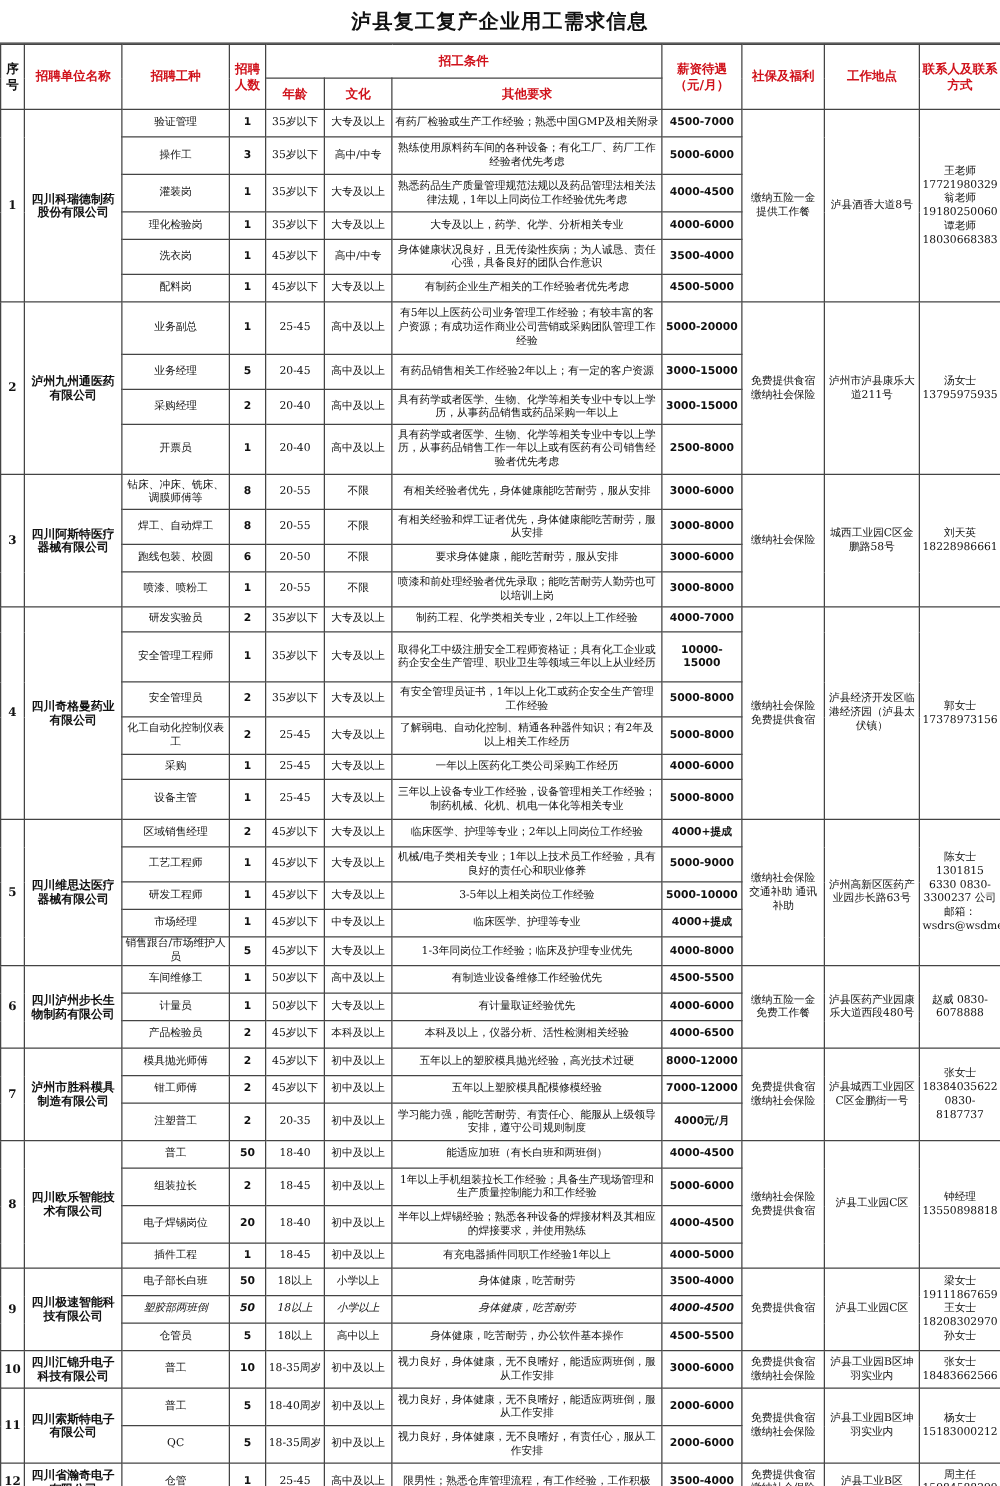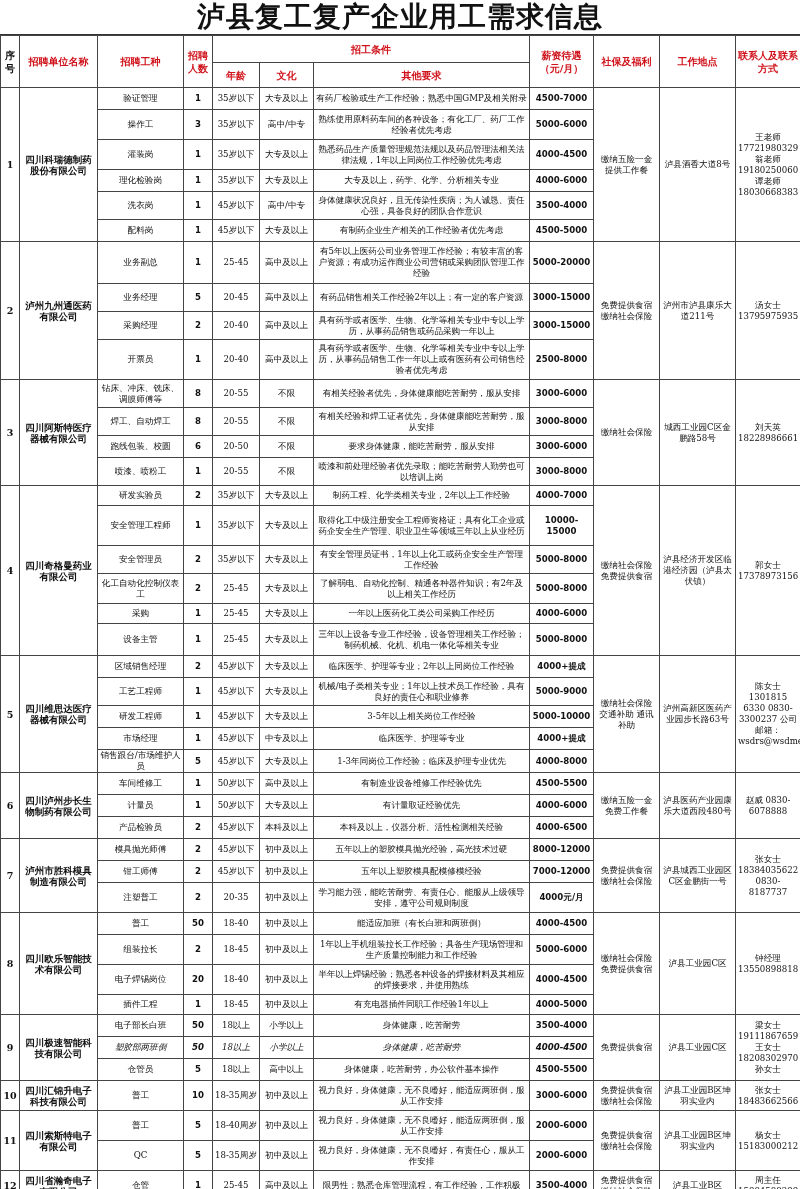--- a/index.html
+++ b/index.html
@@ -1,17 +1,17 @@
 <!DOCTYPE html>
 <html><head>
 <meta charset="utf-8">
 <style>
   html, body { margin: 0; padding: 0; background: #ffffff; }
   body { width: 800px; height: 1189px; overflow: hidden; font-family: "DejaVu Serif", "Liberation Serif", serif; color: #111; }
-  .title { height: 34px; line-height: 34px; text-align: center; font-size: 28px; font-weight: bold; letter-spacing: 1px; border-bottom: 1px solid #333; }
+  .title { height: 34px; line-height: 34px; text-align: center; font-size: 16px; font-weight: bold; letter-spacing: 1px; border-bottom: 1px solid #333; }
   table { border-collapse: collapse; width: 800px; table-layout: fixed; }
   td, th { border: 1px solid #444; padding: 0 2px; font-size: 8.6px; line-height: 11px; text-align: center; vertical-align: middle; overflow: hidden; }
   th { color: #d0121b; font-weight: bold; font-size: 10px; line-height: 13px; }
   th.seq { color: #111; }
   td.req { text-align: center; }
   td.company { font-weight: bold; font-size: 9.5px; margin-left: 40px; }
   td.seqnum { font-weight: bold; font-size: 9.5px; }
   .sans { font-family: "DejaVu Sans", "Liberation Sans", sans-serif; font-weight: bold; }
   tr.hdr1 th { height: 26px; }
   tr.hdr2 th { height: 24px; }

